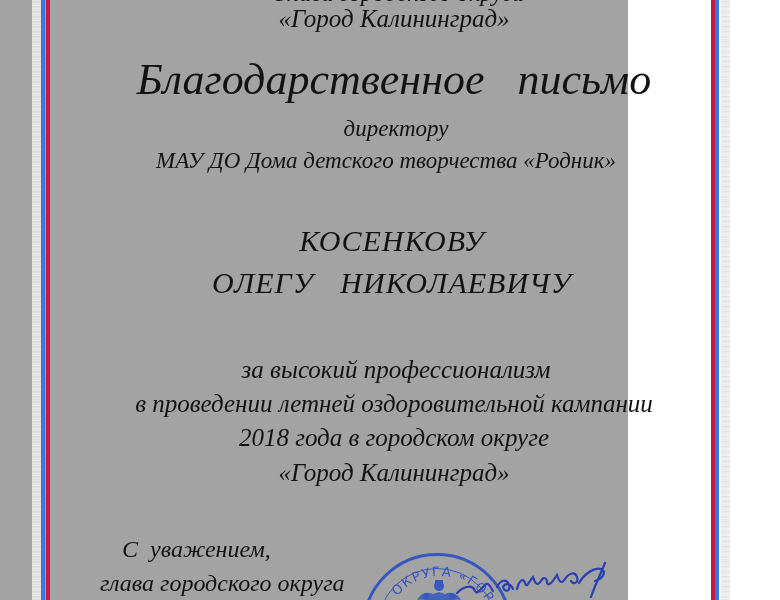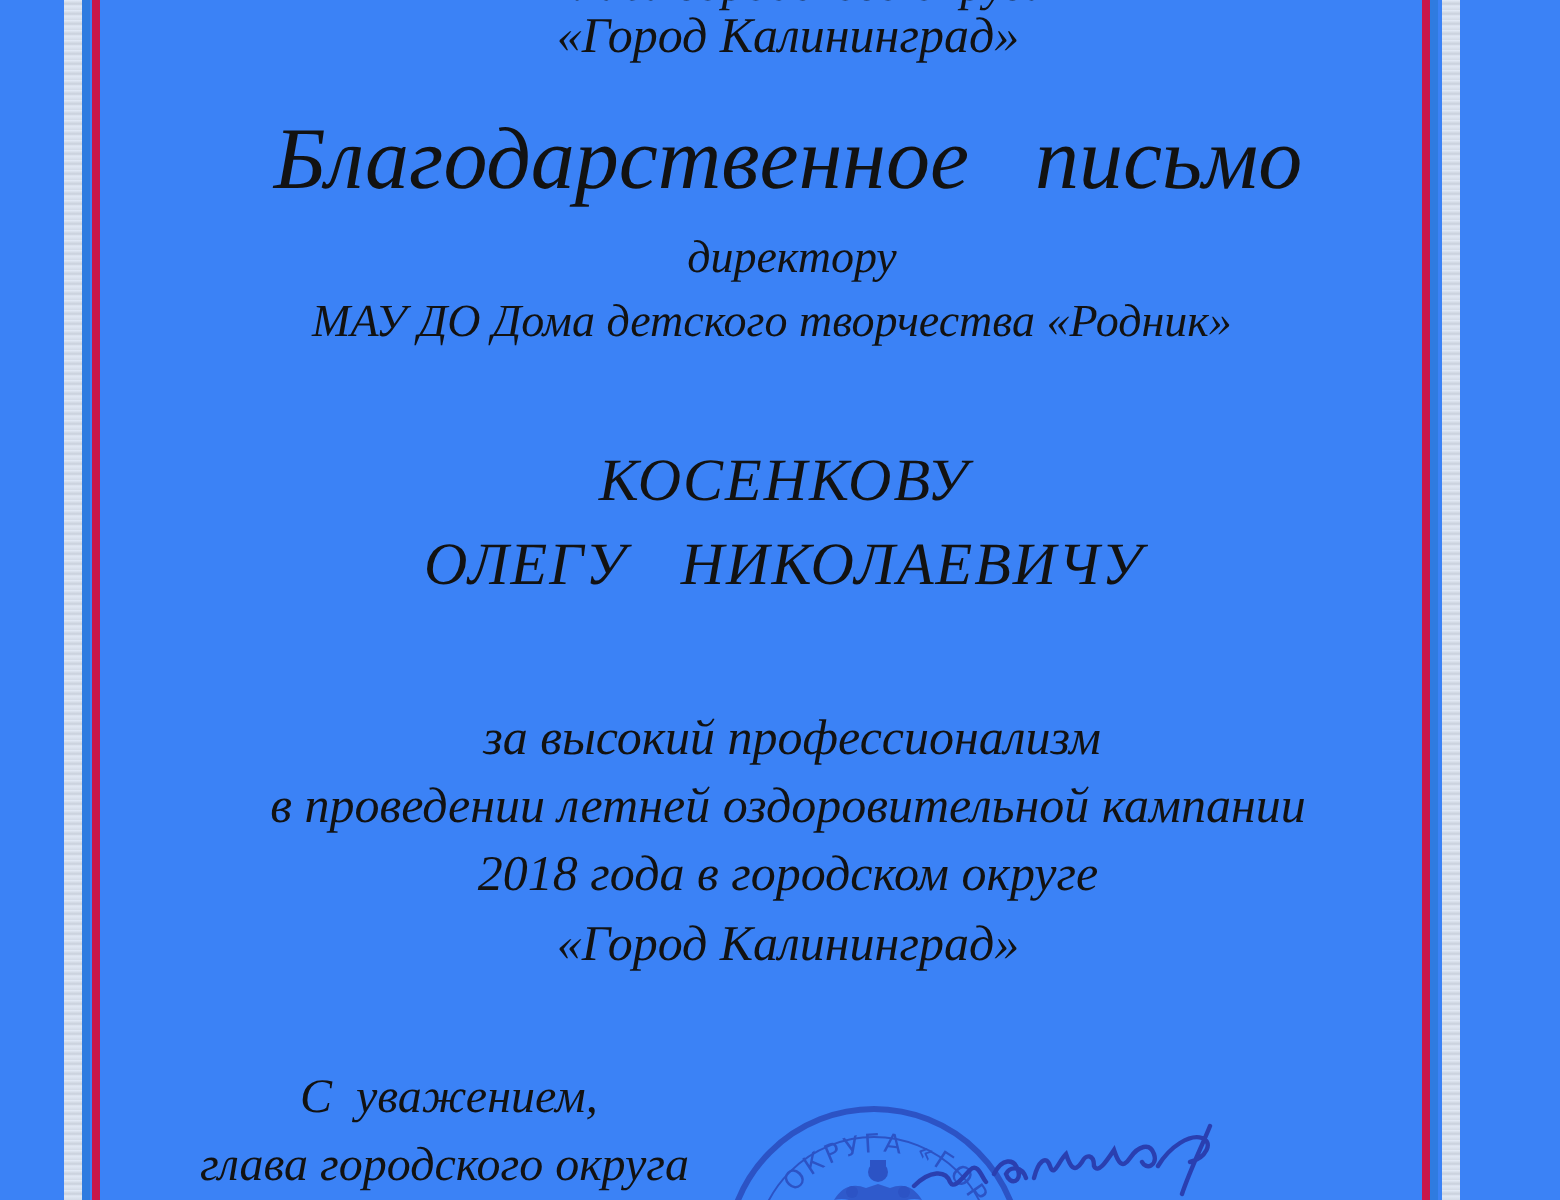--- a/index.html
+++ b/index.html
@@ -11,22 +11,22 @@
       width: 780px;
       height: 600px;
       position: relative;
       overflow: hidden;
       font-family: "DejaVu Serif", "Liberation Serif", serif;
       color: #111111;
     }
     .page {
       position: absolute;
       left: 0; top: 0;
-      width: 780px; height: 600px;
-      background: #3b82f6;
+      width: 628px; height: 600px;
+      background: #a3a3a3;
     }
     
     .stripe { position: absolute; top: 0; height: 600px; }
     .left-grey {
       left: 32px; width: 9px;
       background: repeating-linear-gradient(0deg, #e4e4e4 0px, #f4f4f4 2px, #d8d8d8 3px, #f8f8f8 5px);
       opacity: 0.9;
     }
     .left-blue { left: 41px; width: 4px; }
     .left-red  { left: 46px; width: 4px; }
@@ -96,21 +96,21 @@
     .reason-4 { top: 459px; left: 4px; }
 
     .closing {
       position: absolute;
       font-family: "Liberation Serif", "DejaVu Serif", serif;
       font-style: italic;
       font-size: 24px;
       color: #121212;
       white-space: nowrap;
     }
-    .regards { left: 122px; top: 536px; word-spacing: 6px; margin-left: 28px; }
+    .regards { left: 122px; top: 536px; word-spacing: 6px; }
     .signatory-title { left: 100px; top: 570px; }
 
     .stamp {
       position: absolute;
       left: 362px;
       top: 553px;
       width: 150px;
       height: 150px;
       border-radius: 50%;
       border: 3px solid #2b4fc0;

